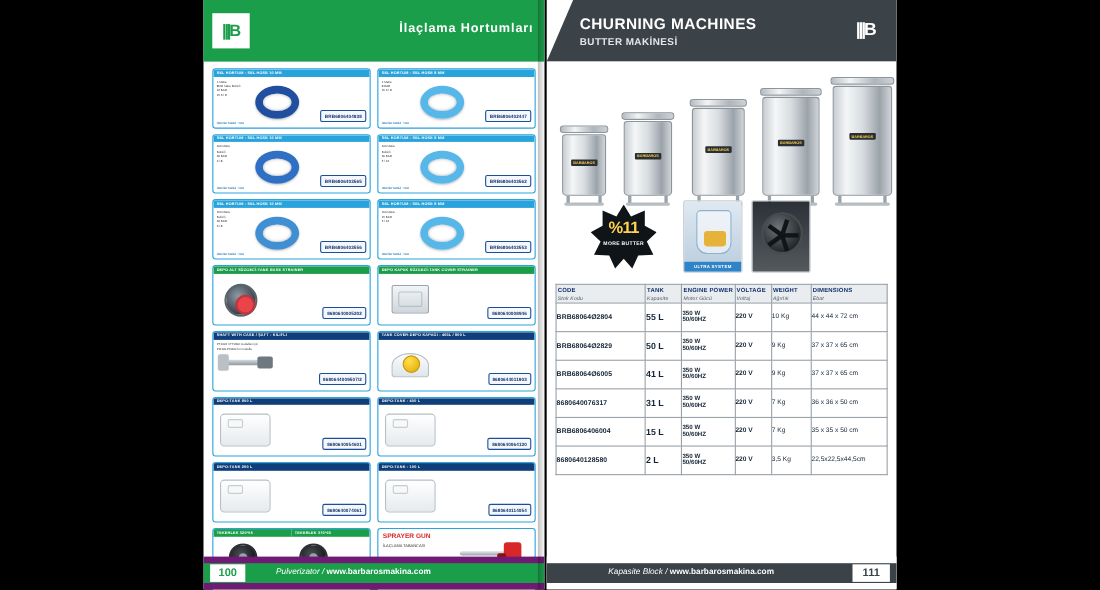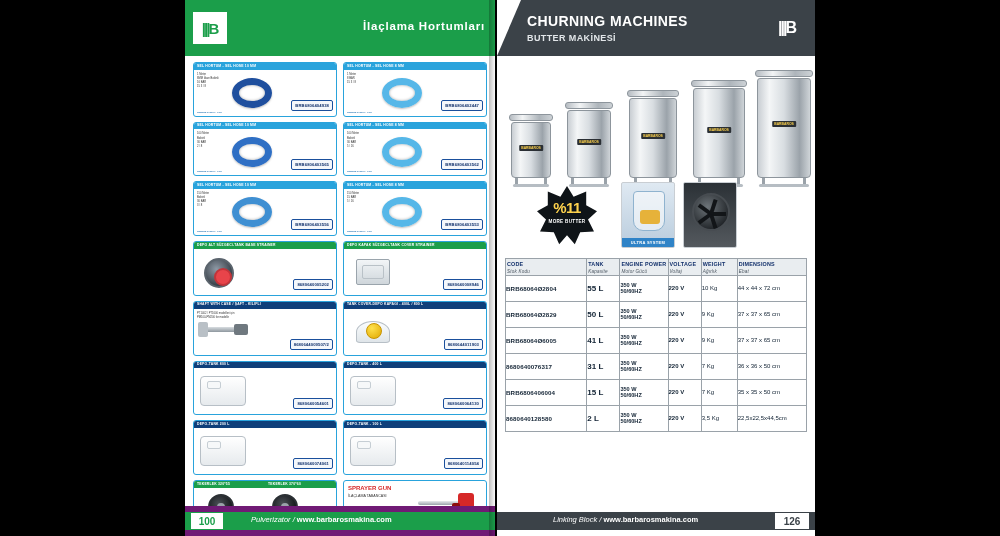--- a/index.html
+++ b/index.html
@@ -690,18 +690,18 @@
 50/60HZ</td>
           <td class="volt">220 V</td>
           <td>3,5 Kg</td>
           <td>22,5x22,5x44,5cm</td>
         </tr>
       </tbody>
     </table>
 
     <div class="right-footer">
       <div class="bar"></div>
-      <div class="ftext"><span>Linking Block / </span><b>www.barbarosmakina.com</b></div>
-      <div class="pageno">126</div>
+      <div class="ftext"><span>Kapasite Block / </span><b>www.barbarosmakina.com</b></div>
+      <div class="pageno">111</div>
     </div>
   </div>
 
 </div>
 
 </body></html>

